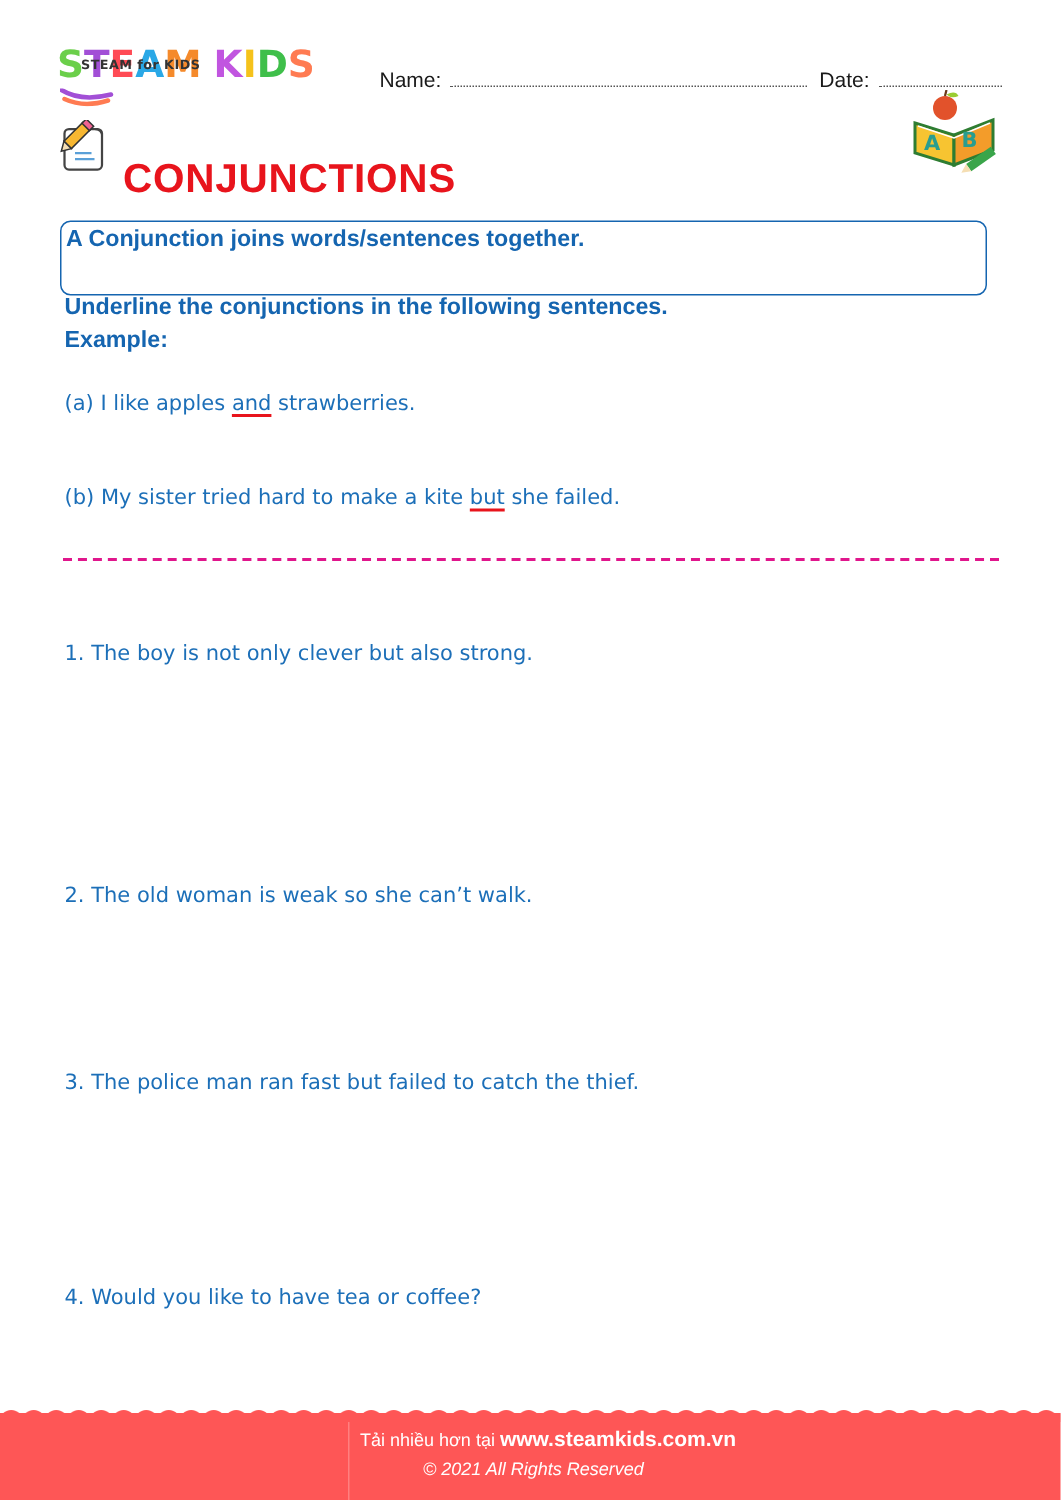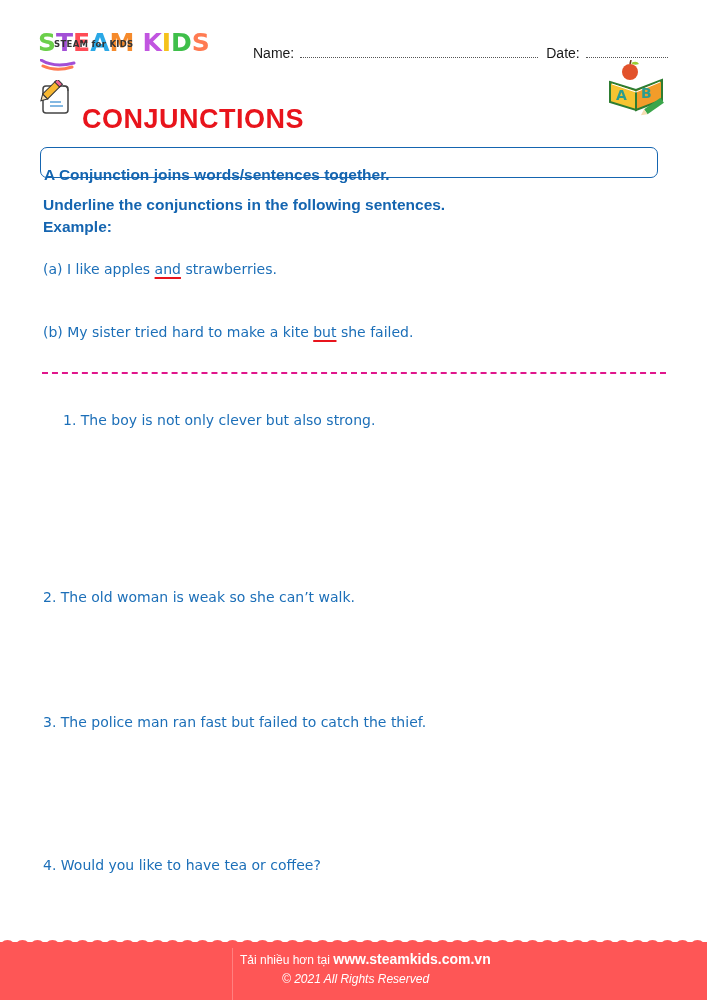--- a/index.html
+++ b/index.html
@@ -18,21 +18,21 @@
   .field-line { display: inline-block; border-bottom: 1px dotted #555; height: 12px; vertical-align: baseline; }
   .name-line { width: 238px; margin: 0 8px 0 6px; }
   .date-line { width: 82px; margin-left: 6px; }
 
   
   .title-icon { left: 37px; top: 80px; width: 36px; height: 36px; }
   .title { left: 82px; top: 84px; font-family: "Liberation Sans", sans-serif; font-weight: bold; font-size: 27px; color: #e8141c; letter-spacing: 0.5px; margin-top: 20px; }
   .book-icon { left: 606px; top: 60px; width: 62px; height: 56px; }
 
   
-  .info-box { left: 40px; top: 147px; width: 618px; height: 31px; border: 1.5px solid #1565b0; border-radius: 7px; padding: 16px 0 0 3px; box-sizing: border-box; }
+  .info-box { left: 40px; top: 147px; width: 618px; height: 50px; border: 1.5px solid #1565b0; border-radius: 7px; padding: 1px 0 0 3px; box-sizing: border-box; }
   .blue-bold { font-family: "Liberation Sans", sans-serif; font-weight: bold; color: #1565b0; font-size: 15.5px; line-height: 21px; }
   .instruction { left: 43px; top: 194px; }
   .example-label { left: 43px; top: 216px; text-align: center; }
 
   .sentence { font-family: "DejaVu Sans", sans-serif; font-size: 14px; color: #1c6fb8; white-space: nowrap; }
   .ul-red { text-decoration: underline; text-decoration-color: #e8141c; text-decoration-thickness: 2px; text-underline-offset: 3px; }
 
   .dashed { left: 42px; top: 372px; width: 624px; height: 0; border-top: 2px dashed #e0168c; }
 
   
@@ -99,21 +99,21 @@
 
 <div class="abs sentence" style="left:43px; top:261px;">
   <span>(a) I like apples </span><span class="ul-red">and</span><span> strawberries.</span>
 </div>
 <div class="abs sentence" style="left:43px; top:324px;">
   <span>(b) My sister tried hard to make a kite </span><span class="ul-red">but</span><span> she failed.</span>
 </div>
 
 <div class="abs dashed"></div>
 
-<div class="abs sentence" style="left:43px; top:412px;margin-left:20px;">1. The boy is not only clever but also strong.</div>
+<div class="abs sentence" style="left:43px; top:428px;">1. The boy is not only clever but also strong.</div>
 <div class="abs sentence" style="left:43px; top:589px;">2. The old woman is weak so she can’t walk.</div>
 <div class="abs sentence" style="left:43px; top:714px;">3. The police man ran fast but failed to catch the thief.</div>
 <div class="abs sentence" style="left:43px; top:857px;">4. Would you like to have tea or coffee?</div>
 
 <svg class="abs scallop" viewBox="0 0 707 12" preserveAspectRatio="none">
   <defs>
     <pattern id="sc" x="0" y="0" width="15" height="12" patternUnits="userSpaceOnUse">
       <circle cx="7.5" cy="12" r="8" fill="#fe5656"></circle>
     </pattern>
   </defs>

